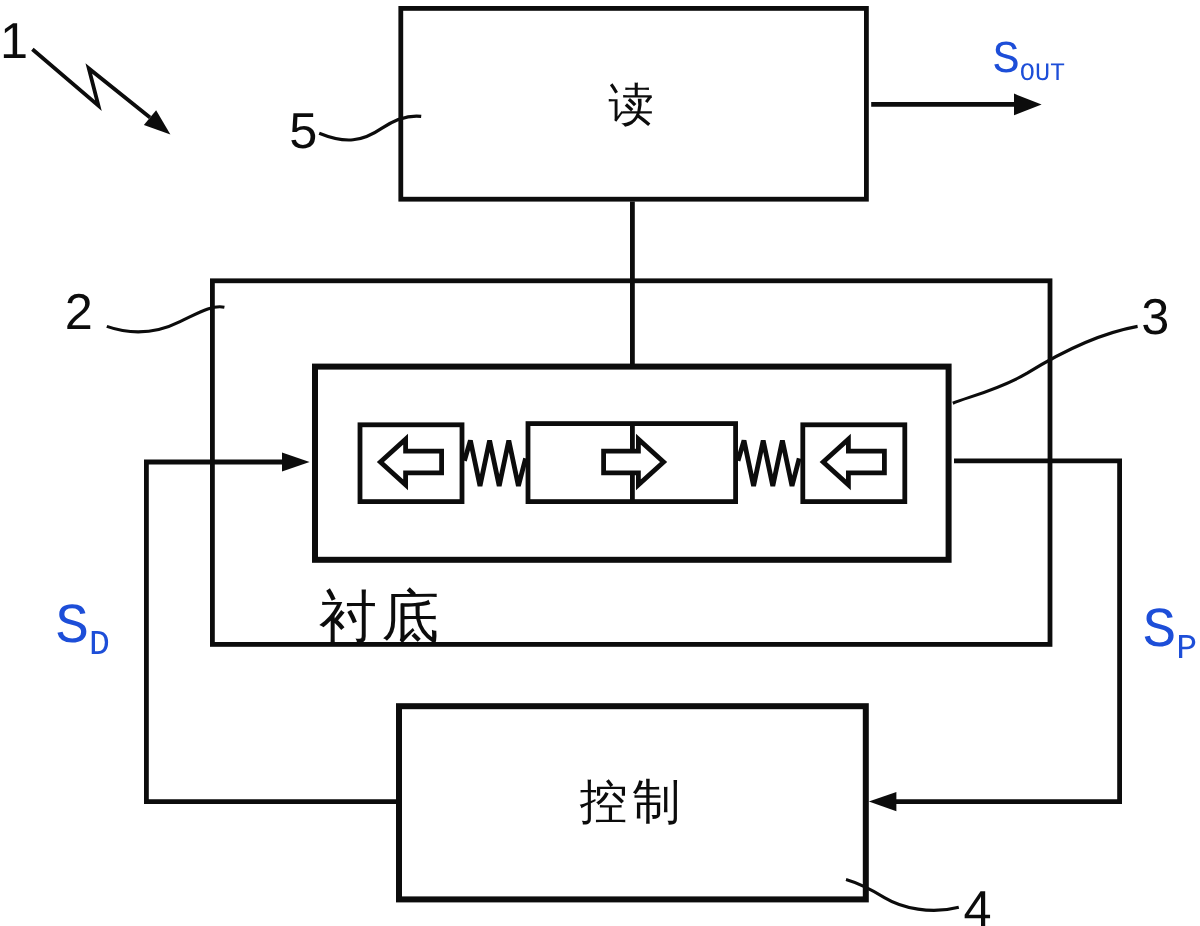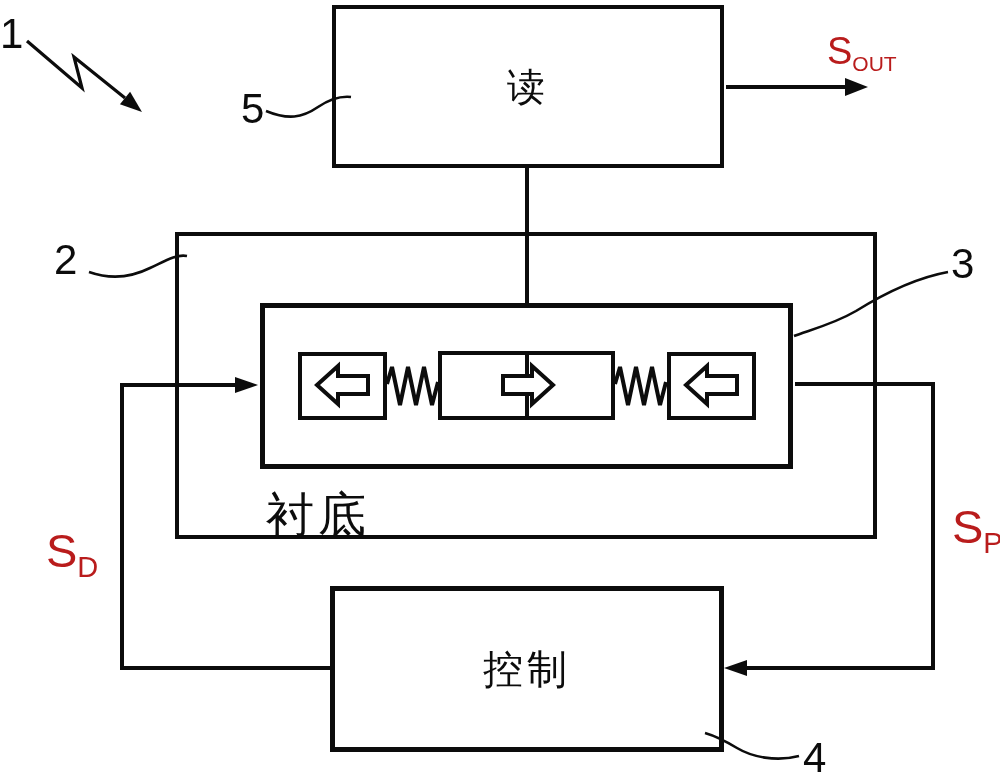--- a/index.html
+++ b/index.html
@@ -42,22 +42,22 @@
   .label-abs { position: absolute; line-height: 1; }
   .refnum {
     position: absolute;
     font-family: "Liberation Sans", sans-serif;
     font-size: 42px;
     line-height: 1;
     color: #0c0c0c;
   }
   .sig {
     position: absolute;
-    color: #b91c1c;
-    font-family: Liberation Sans, sans-serif;
+    color: #1d4ed8;
+    font-family: Liberation Mono, monospace;
     line-height: 1;
     white-space: nowrap;
   }
   .sig .base { font-size: 38px; }
   .sig .sub  { font-size: 21px; vertical-align: -7px; }
   .sig-lg .base { font-size: 47px; }
   .sig-lg .sub  { font-size: 29px; vertical-align: -10px; }
 </style>
 </head>
 <body>
@@ -109,21 +109,21 @@
 
   <div class="box box-thick" style="left:330px; top:586px; width:394px; height:166px;">
     <span class="cjk" style="font-size:40px;">控制</span>
   </div>
 
   <div class="label-abs cjk" style="left:266px; top:490px; font-size:48px;">衬底</div>
 
   <div class="sig" style="left:827px; top:32px;">
     <span class="base">S</span><span class="sub">OUT</span>
   </div>
-  <div class="sig sig-lg" style="left:46px; top:500px;margin-top:27px;">
+  <div class="sig sig-lg" style="left:46px; top:500px;">
     <span class="base">S</span><span class="sub">D</span>
   </div>
   <div class="sig sig-lg" style="left:952px; top:503px;">
     <span class="base">S</span><span class="sub">P</span>
   </div>
 
   <div class="refnum" style="left:0px;   top:13px;">1</div>
   <div class="refnum" style="left:54px;  top:239px;">2</div>
   <div class="refnum" style="left:951px; top:243px;">3</div>
   <div class="refnum" style="left:803px; top:737px;">4</div>

